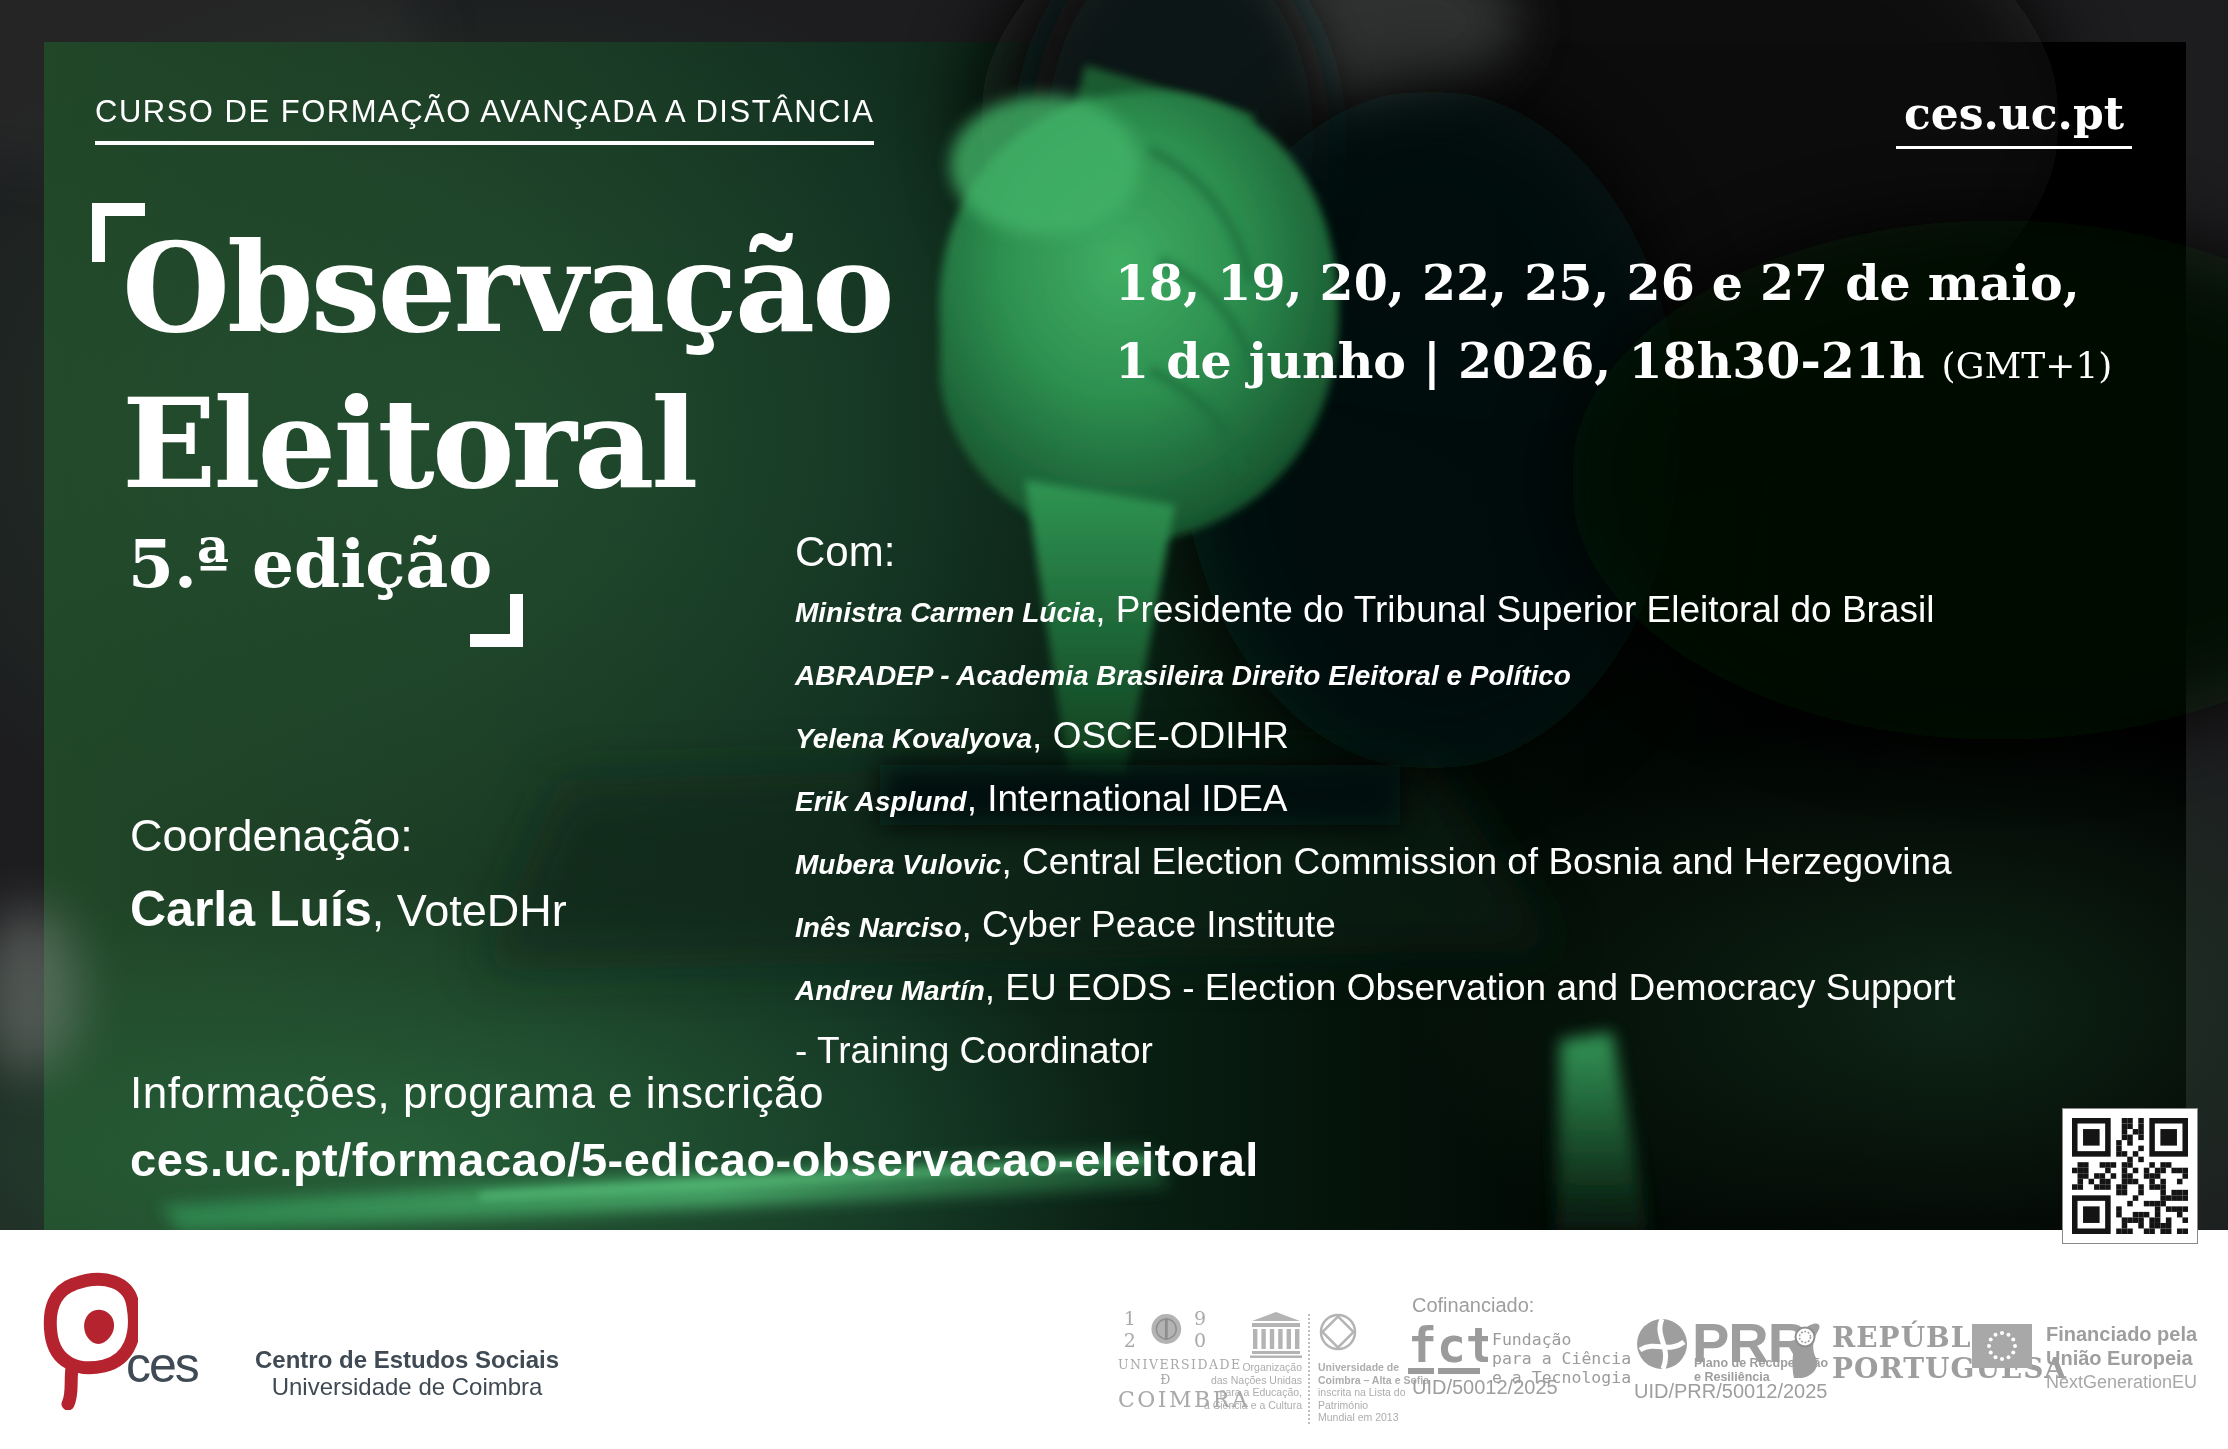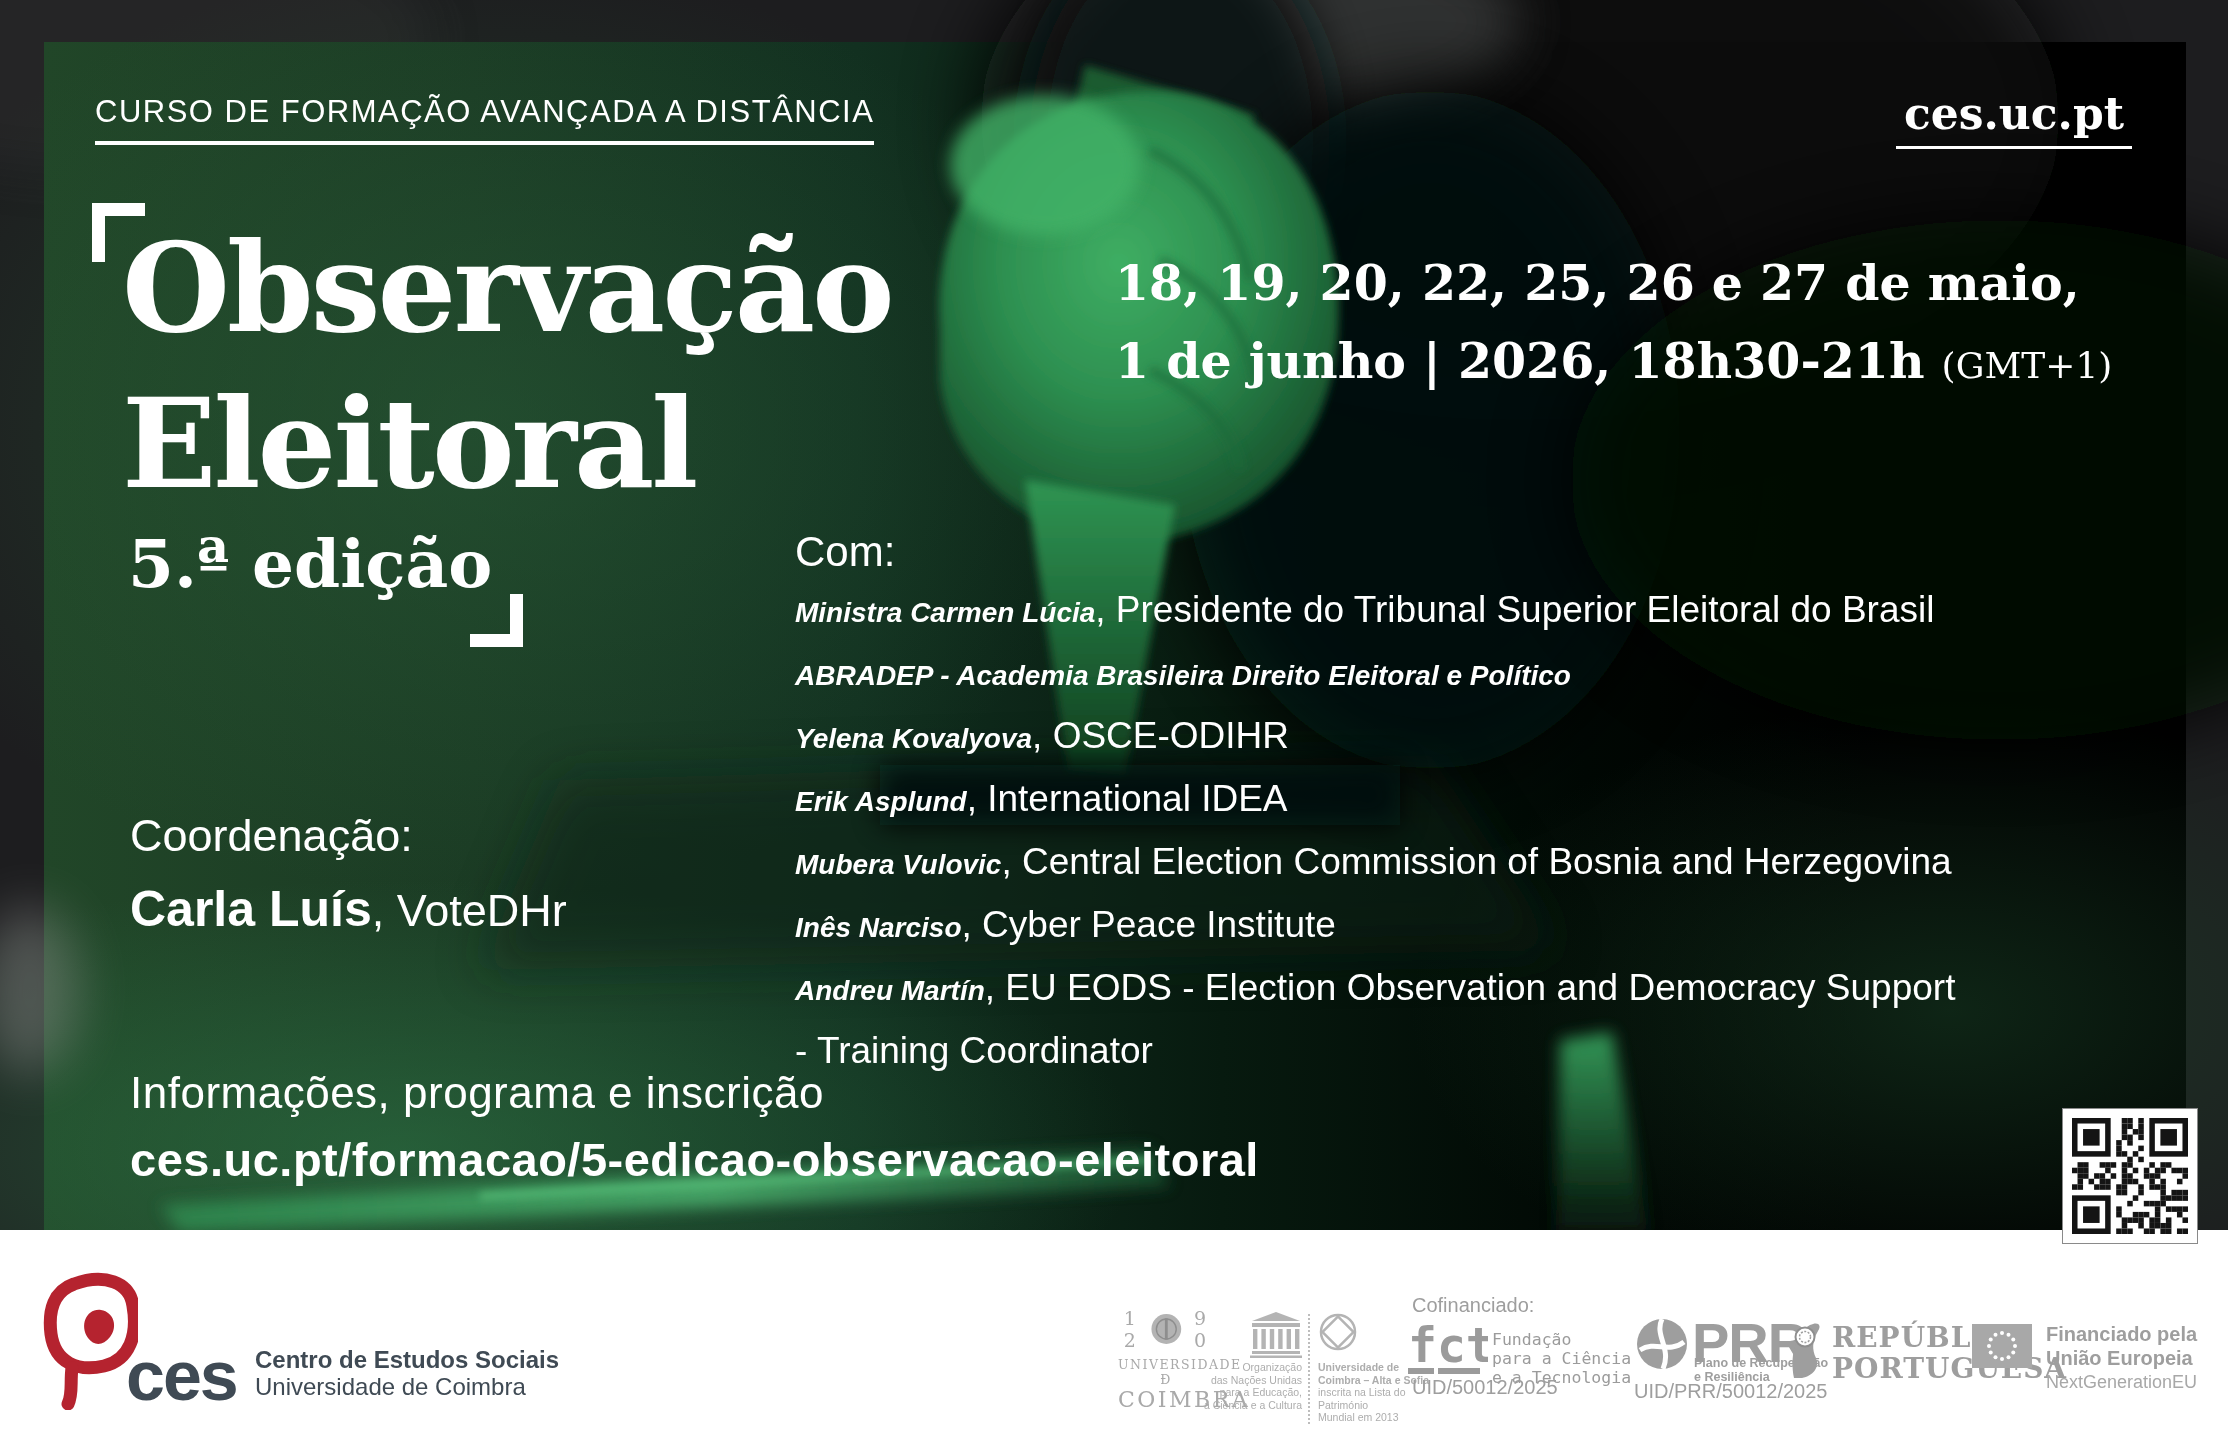--- a/index.html
+++ b/index.html
@@ -37,22 +37,22 @@
   
   .info{left:130px;top:1068px;z-index:3;}
   .info-line1{font-size:44px;letter-spacing:.5px;}
   .info-url{font-size:47px;font-weight:700;margin-top:14px;letter-spacing:.5px;text-align:right;}
   
   .qr{left:2062px;top:1108px;width:116px;height:116px;background:#fff;padding:9px;
       border:1px solid #8a8a8a;z-index:5;}
   
   .footer{position:absolute;left:0;top:1230px;width:2228px;height:219px;background:#fff;z-index:4;color:#3f4a54;}
   .f{position:absolute;}
-  .ces-acronym{left:126px;top:106px;font-size:70px;font-weight:700;letter-spacing:-2px;color:#3f4a54;text-align:right;}
-  .org-pt{left:255px;top:116px;font-size:24px;line-height:27px;color:#3f4a54;}
+  .ces-acronym{left:126px;top:106px;font-size:50px;font-weight:400;letter-spacing:-2px;color:#3f4a54;text-align:right;}
+  .org-pt{left:255px;top:116px;font-size:24px;line-height:27px;color:#3f4a54;text-align:center;}
   .org-en{left:520px;top:116px;font-size:24px;line-height:27px;color:#9aa1a7;}
   .bold{font-weight:700;}
   .uc-block{left:1118px;top:76px;width:96px;text-align:center;color:#a9a9a9;font-family:"DejaVu Serif",serif;}
   .uc-row{display:flex;align-items:center;justify-content:center;gap:6px;font-size:19px;letter-spacing:2px;}
   .uc-l1{font-size:12.5px;letter-spacing:1.5px;margin-top:5px;}
   .uc-l2{font-size:22px;letter-spacing:2.5px;}
   .pre{white-space:pre-line;}
   .unesco-cap{left:1178px;top:131px;width:124px;text-align:right;font-size:10.5px;line-height:12.5px;color:#adadad;}
   .dotted-sep{left:1308px;top:84px;height:110px;border-left:2px dotted #bdbdbd;}
   .heritage{left:1318px;top:131px;width:140px;font-size:10.5px;line-height:12.5px;color:#adadad;}

